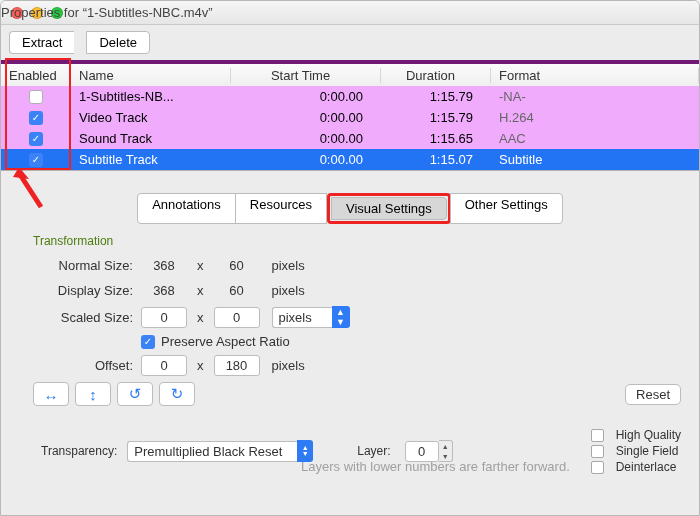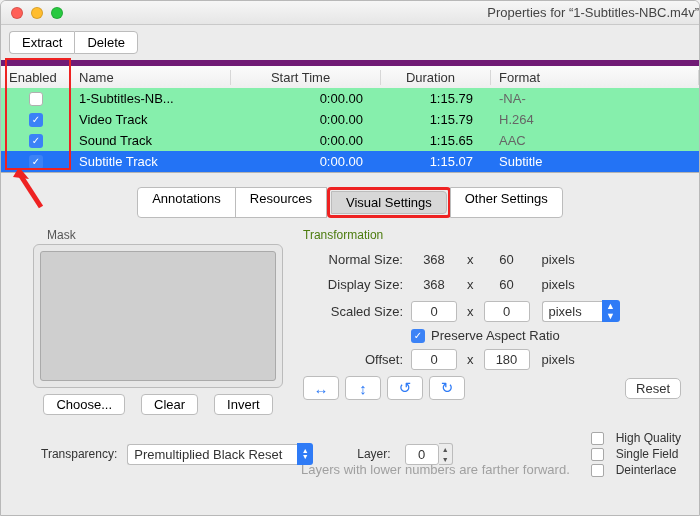--- a/index.html
+++ b/index.html
@@ -4,46 +4,46 @@
 <style>
   * { box-sizing: border-box; margin: 0; padding: 0; font-family: -apple-system, "Helvetica Neue", Arial, sans-serif; }
   body { background: #f0f0f0; width: 700px; height: 516px; }
   .window { width: 700px; height: 516px; background: #ececec; border: 1px solid #b8b8b8; border-radius: 6px 6px 0 0; overflow: hidden; position: relative; }
   .titlebar { height: 24px; background: linear-gradient(#f6f6f6, #e6e6e6); border-bottom: 1px solid #c9c9c9; display: flex; align-items: center; padding-left: 10px; }
   .tlights { display: flex; gap: 8px; }
   .tlight { width: 12px; height: 12px; border-radius: 50%; border: 0.5px solid rgba(0,0,0,0.15); }
   .tlight.close { background: #ff5f57; }
   .tlight.min   { background: #ffbd2e; }
   .tlight.max   { background: #28c940; }
-  .win-title { position: absolute; left: 0; right: 0; text-align: right; font-size: 13px; color: #444; }
-
-  .toolbar { padding: 6px 8px; display: flex; gap: 0; }
+  .win-title { position: absolute; left: 0; right: 0; text-align: left; font-size: 13px; color: #444; }
+
+  .toolbar { padding: 6px 8px; display: flex; gap: 12px; }
   .btn { background: #fff; border: 1px solid #bcbcbc; border-radius: 4px; font-size: 13px; padding: 3px 12px; cursor: default; }
   .toolbar .btn:first-child { border-radius: 4px 0 0 4px; border-right: none; }
   .toolbar .btn:last-child  { border-radius: 0 4px 4px 0; }
 
-  .table { background: #86efac; border-top: 6px solid #701a75; border-bottom: 1px solid #b3b3b3; font-size: 13px; }
+  .table { background: #f0abfc; border-top: 4px solid #701a75; border-bottom: 1px solid #b3b3b3; font-size: 13px; }
   .thead, .trow { display: grid; grid-template-columns: 70px 160px 150px 110px 1fr; }
   .thead { background: linear-gradient(#fbfbfb,#efefef); color: #333; height: 22px; align-items: center; }
   .thead > div { padding: 0 8px; border-right: 1px solid #d7d7d7; }
   .trow { height: 21px; align-items: center; }
   .trow > div { padding: 0 8px; overflow: hidden; white-space: nowrap; text-overflow: ellipsis; }
   .trow.sel { background: #2373f5; color: #fff; }
   .trow .fmt { color: #666; }
   .trow.sel .fmt { color: #fff; }
   .chk { width: 14px; height: 14px; border-radius: 3px; background: #3b82f6; display: inline-flex; align-items: center; justify-content: center; color: #fff; font-size: 10px; }
   .chk.off { background: #fff; border: 1px solid #b0b0b0; }
   .col-num { text-align: right; padding-right: 18px !important; }
   .col-enabled { display:flex; justify-content:center; }
 
   .red-box-enabled { position: absolute; top: 57px; left: 4px; width: 66px; height: 112px; border: 2px solid #ee2222; pointer-events: none; }
 
   .arrow-svg { position: absolute; left: 10px; top: 168px; width: 50px; height: 48px; }
 
-  .tabbar { display: flex; justify-content: center; margin: 14px 0 10px; }
+  .tabbar { display: flex; justify-content: center; margin: 22px 0 10px; }
   .seg { display: flex; }
   .seg .tab { border: 1px solid #bcbcbc; background: #fff; font-size: 13px; padding: 3px 14px; margin-left: -1px; }
   .seg .tab:first-child { border-radius: 4px 0 0 4px; margin-left: 0; }
   .seg .tab:last-child  { border-radius: 0 4px 4px 0; }
   .seg .tab.active { background: #d7d7d7; }
   .red-box-tab { border: 3px solid #ee2222; border-radius: 4px; padding: 1px; display:inline-block; }
 
   .panel { display: flex; gap: 20px; padding: 0 18px 10px 32px; }
   .mask-col { display:flex; flex-direction:column; }
   .mask-label { font-size: 12px; color: #555; margin: 0 0 2px 14px; }
@@ -159,31 +159,20 @@
       <div class="tab">Annotations</div>
       <div class="tab">Resources</div>
       <span class="red-box-tab">
         <div class="tab active">Visual Settings</div>
       </span>
       <div class="tab">Other Settings</div>
     </div>
   </div>
 
   <div class="panel">
-    <div class="mask-col">
-      <div class="mask-label">Mask</div>
-      <div class="mask-frame">
-        <div class="mask-prev"></div>
-      </div>
-      <div class="mask-btns">
-        <div class="btn">Choose...</div>
-        <div class="btn">Clear</div>
-        <div class="btn">Invert</div>
-      </div>
-    </div>
 
     <div class="trans-col">
       <div class="sec-label">Transformation</div>
 
       <div class="frow">
         <div class="lab">Normal Size:</div>
         <div class="ro">368</div>
         <div class="x">x</div>
         <div class="ro">60</div>
         <div class="unit">pixels</div>

